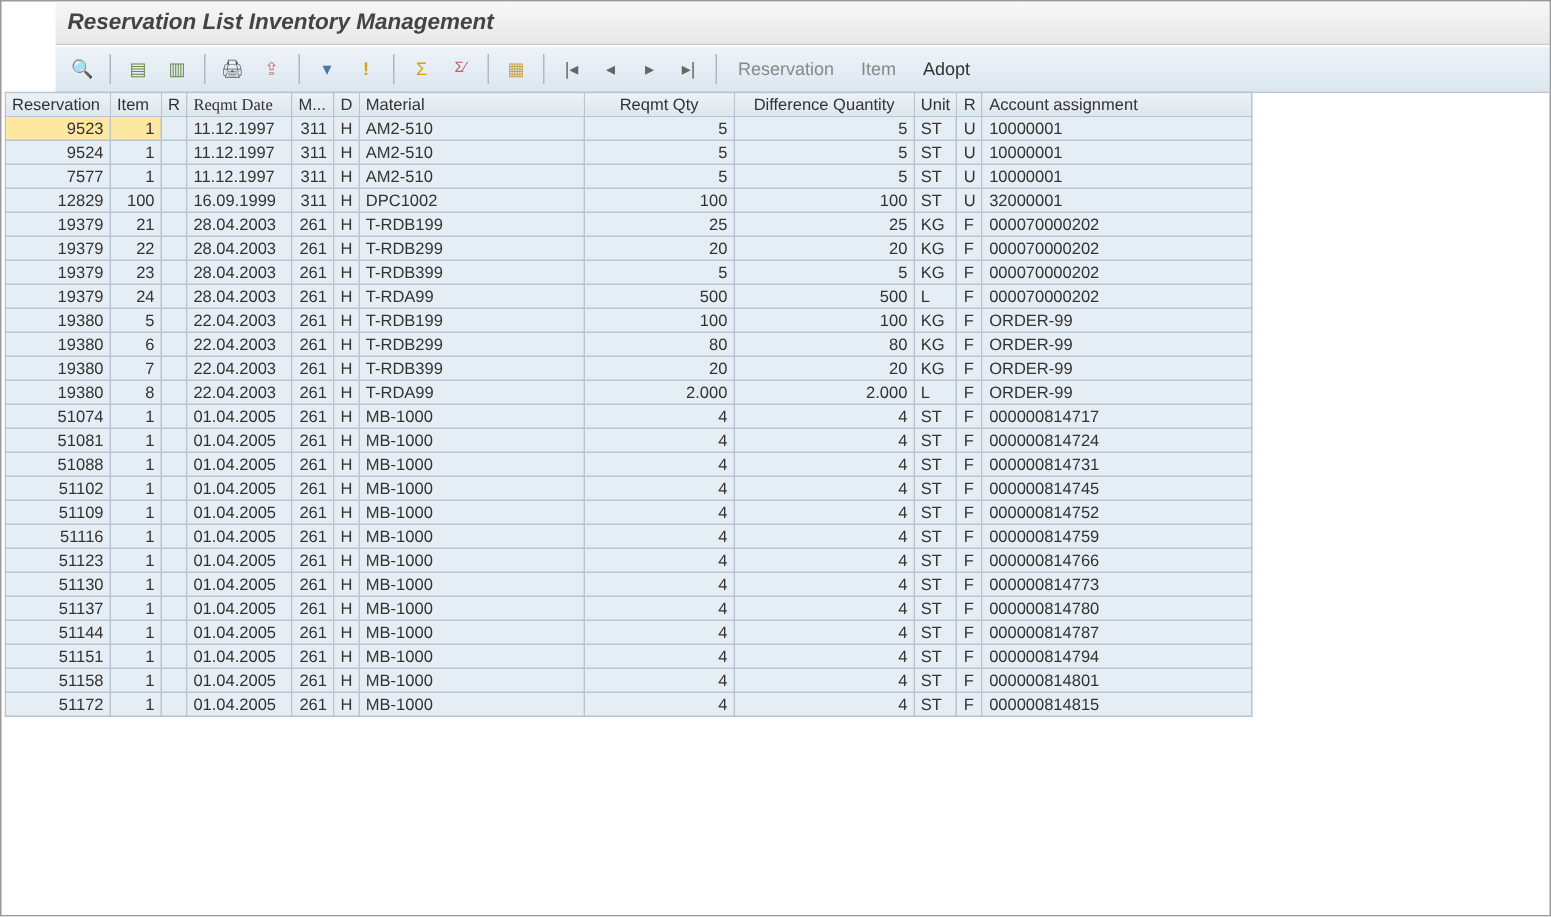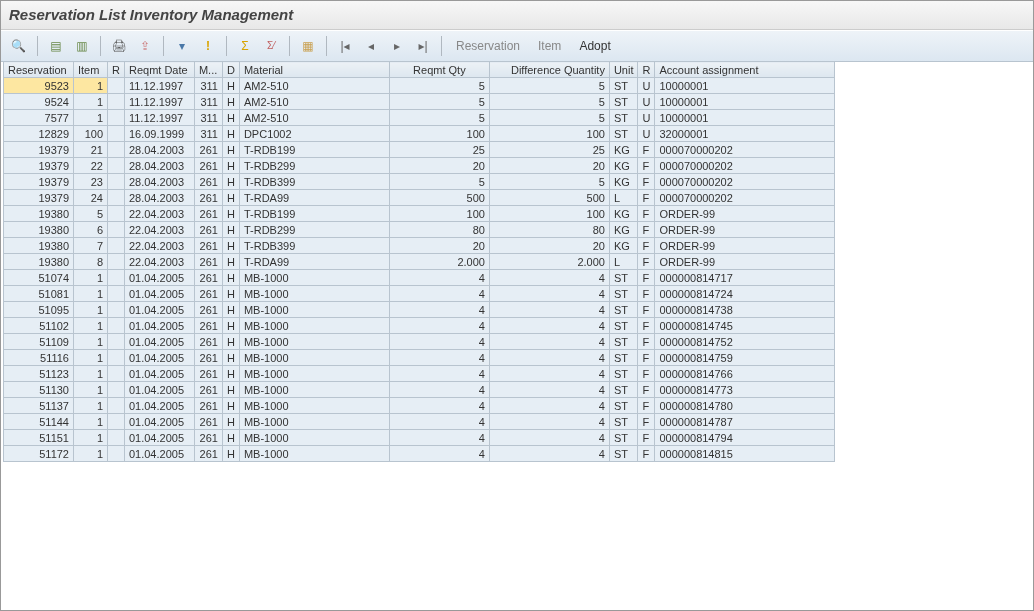--- a/index.html
+++ b/index.html
@@ -1,16 +1,16 @@
 <!DOCTYPE html>
 <html><head>
 <meta charset="utf-8">
 <style>
   html,body{margin:0;padding:0;font-family:Arial,Helvetica,sans-serif;font-size:11px;background:#f2f2f2;color:#333;}
-  .frame{width:1034px;height:611px;background:#fff;border:1px solid #999;box-sizing:border-box;overflow:hidden;position:relative;}
+  .frame{width:1034px;height:611px;background:#fff;border:1px solid #999;box-sizing:border-box;overflow:hidden;position:relative;padding-left:36px;}
   .titlebar{background:linear-gradient(#f7f7f7,#e8e8e8);height:28px;line-height:28px;padding:0 8px;font-size:15px;font-weight:bold;font-style:italic;color:#444;border-bottom:1px solid #ccc;}
   .titlebar span{font-style:italic;}
   .toolbar{background:linear-gradient(#eef3f8,#dce7f1);height:30px;border-top:1px solid #fff;border-bottom:1px solid #b8c4cf;display:flex;align-items:center;padding:0 6px;gap:2px;}
   .tbtn{width:22px;height:22px;border:1px solid transparent;border-radius:3px;display:flex;align-items:center;justify-content:center;cursor:pointer;font-size:12px;}
   .tsep{width:1px;height:20px;background:#b0b8c0;margin:0 4px;}
   .tlabel{padding:0 8px;color:#888;font-size:12px;}
   .tlabel.active{color:#333;}
   .grid-wrap{position:absolute;top:60px;left:2px;right:5px;bottom:2px;overflow:hidden;}
   table{border-collapse:collapse;font-size:11px;}
   th,td{border:1px solid #b8c4cf;padding:1px 4px;height:16px;white-space:nowrap;overflow:hidden;box-sizing:border-box;}
@@ -23,23 +23,23 @@
   td.c-r1{width:14px;}
   td.c-date{width:70px;}
   td.c-m{width:28px;text-align:right;}
   td.c-d{width:14px;}
   td.c-mat{width:150px;}
   td.c-qty{width:100px;text-align:right;}
   td.c-diff{width:120px;text-align:right;}
   td.c-unit{width:28px;}
   td.c-r2{width:14px;}
   td.c-acc{width:180px;}
-  th.c-res{width:70px;} th.c-item{width:34px;} th.c-r1{width:14px;} th.c-date{width:70px;}
+  th.c-res{width:70px;} th.c-item{width:34px;} th.c-r1{width:14px;} th.c-date{width:70px;font-family:Liberation Serif, serif;}
   th.c-m{width:28px;} th.c-d{width:14px;} th.c-mat{width:150px;margin-top:12px;} th.c-qty{width:100px;text-align:center;}
-  th.c-diff{width:120px;text-align:right;} th.c-unit{width:28px;} th.c-r2{width:14px;} th.c-acc{width:180px;}
+  th.c-diff{width:120px;text-align:center;} th.c-unit{width:28px;} th.c-r2{width:14px;} th.c-acc{width:180px;}
   .icon{display:inline-block;line-height:1;}
 </style>
 </head>
 <body>
 
 <div class="frame">
 
   <div class="titlebar">
     <span>Reservation List Inventory Management</span>
   </div>
@@ -308,32 +308,32 @@
             <td class="c-m num">261</td>
             <td class="c-d">H</td>
             <td class="c-mat">MB-1000</td>
             <td class="c-qty num">4</td>
             <td class="c-diff num">4</td>
             <td class="c-unit">ST</td>
             <td class="c-r2">F</td>
             <td class="c-acc">000000814724</td>
           </tr>
           <tr>
-            <td class="c-res num">51095</td>
-            <td class="c-item num">1</td>
-            <td class="c-r1"></td>
-            <td class="c-date">01.04.2005</td>
-            <td class="c-m num">261</td>
-            <td class="c-d">H</td>
-            <td class="c-mat">MB-1000</td>
-            <td class="c-qty num">4</td>
-            <td class="c-diff num">4</td>
-            <td class="c-unit">ST</td>
-            <td class="c-r2">F</td>
-            <td class="c-acc">000000814738</td>
+            <td class="c-res num">51088</td>
+            <td class="c-item num">1</td>
+            <td class="c-r1"></td>
+            <td class="c-date">01.04.2005</td>
+            <td class="c-m num">261</td>
+            <td class="c-d">H</td>
+            <td class="c-mat">MB-1000</td>
+            <td class="c-qty num">4</td>
+            <td class="c-diff num">4</td>
+            <td class="c-unit">ST</td>
+            <td class="c-r2">F</td>
+            <td class="c-acc">000000814731</td>
           </tr>
           <tr>
             <td class="c-res num">51102</td>
             <td class="c-item num">1</td>
             <td class="c-r1"></td>
             <td class="c-date">01.04.2005</td>
             <td class="c-m num">261</td>
             <td class="c-d">H</td>
             <td class="c-mat">MB-1000</td>
             <td class="c-qty num">4</td>
@@ -432,20 +432,34 @@
             <td class="c-r1"></td>
             <td class="c-date">01.04.2005</td>
             <td class="c-m num">261</td>
             <td class="c-d">H</td>
             <td class="c-mat">MB-1000</td>
             <td class="c-qty num">4</td>
             <td class="c-diff num">4</td>
             <td class="c-unit">ST</td>
             <td class="c-r2">F</td>
             <td class="c-acc">000000814794</td>
+          </tr>
+          <tr>
+            <td class="c-res num">51158</td>
+            <td class="c-item num">1</td>
+            <td class="c-r1"></td>
+            <td class="c-date">01.04.2005</td>
+            <td class="c-m num">261</td>
+            <td class="c-d">H</td>
+            <td class="c-mat">MB-1000</td>
+            <td class="c-qty num">4</td>
+            <td class="c-diff num">4</td>
+            <td class="c-unit">ST</td>
+            <td class="c-r2">F</td>
+            <td class="c-acc">000000814801</td>
           </tr>
           <tr>
             <td class="c-res num">51172</td>
             <td class="c-item num">1</td>
             <td class="c-r1"></td>
             <td class="c-date">01.04.2005</td>
             <td class="c-m num">261</td>
             <td class="c-d">H</td>
             <td class="c-mat">MB-1000</td>
             <td class="c-qty num">4</td>

